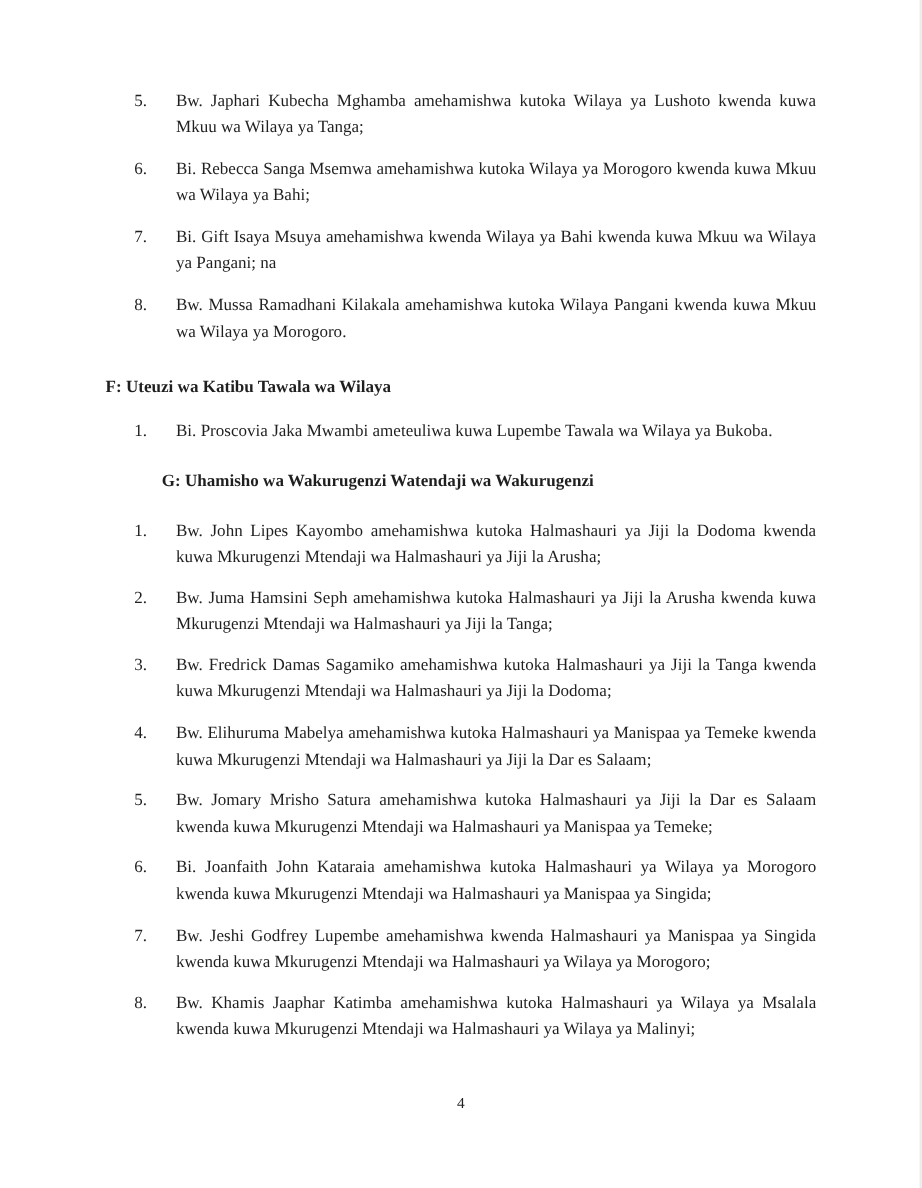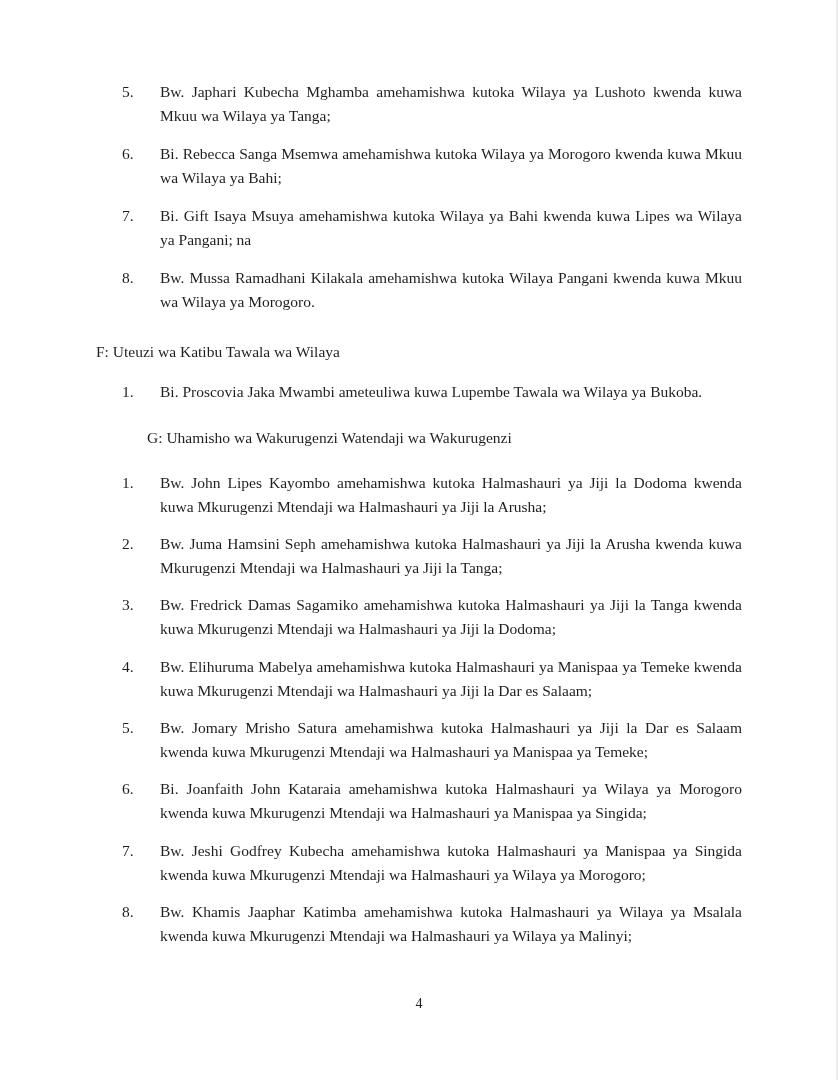--- a/index.html
+++ b/index.html
@@ -6,39 +6,39 @@
   body {
     width: 838px; height: 1080px; background: #ffffff; position: relative; overflow: hidden;
     font-family: "Liberation Serif", "DejaVu Serif", serif; color: #1f1f1f;
   }
   .page-edge { position: absolute; top: 0; right: 0; width: 2px; height: 1080px; background: #ececec; }
   .item {
     position: absolute; left: 122px; width: 620px; font-size: 15.5px; line-height: 24px;
   }
   .item .num { position: absolute; left: 0; top: 0; }
   .item .txt { margin-left: 38px; text-align: justify; text-align-last: left; display: block; }
-  .heading { position: absolute; font-weight: normal; font-size: 15.5px; line-height: 24px; }
+  .heading { position: absolute; font-weight: bold; font-size: 15.5px; line-height: 24px; }
   .page-number { position: absolute; left: 0; width: 838px; text-align: center; font-size: 14px; top: 996px; }
 </style>
 </head>
 <body>
 
 <div class="page-edge"></div>
 
 <div class="item" style="top:80px">
   <span class="num">5.</span>
   <span class="txt">Bw. Japhari Kubecha Mghamba amehamishwa kutoka Wilaya ya Lushoto kwenda kuwa Mkuu wa Wilaya ya Tanga;</span>
 </div>
 <div class="item" style="top:142px">
   <span class="num">6.</span>
   <span class="txt">Bi. Rebecca Sanga Msemwa amehamishwa kutoka Wilaya ya Morogoro kwenda kuwa Mkuu wa Wilaya ya Bahi;</span>
 </div>
 <div class="item" style="top:204px">
   <span class="num">7.</span>
-  <span class="txt">Bi. Gift Isaya Msuya amehamishwa kutoka Wilaya ya Bahi kwenda kuwa Lipes wa Wilaya ya Pangani; na</span>
+  <span class="txt">Bi. Gift Isaya Msuya amehamishwa kwenda Wilaya ya Bahi kwenda kuwa Mkuu wa Wilaya ya Pangani; na</span>
 </div>
 <div class="item" style="top:266px">
   <span class="num">8.</span>
   <span class="txt">Bw. Mussa Ramadhani Kilakala amehamishwa kutoka Wilaya Pangani kwenda kuwa Mkuu wa Wilaya ya Morogoro.</span>
 </div>
 
 <div class="heading" style="top:340px; left:96px">F: Uteuzi wa Katibu Tawala wa Wilaya</div>
 <div class="item" style="top:380px">
   <span class="num">1.</span>
   <span class="txt">Bi. Proscovia Jaka Mwambi ameteuliwa kuwa Lupembe Tawala wa Wilaya ya Bukoba.</span>
@@ -64,20 +64,20 @@
 <div class="item" style="top:716px">
   <span class="num">5.</span>
   <span class="txt">Bw. Jomary Mrisho Satura amehamishwa kutoka Halmashauri ya Jiji la Dar es Salaam kwenda kuwa Mkurugenzi Mtendaji wa Halmashauri ya Manispaa ya Temeke;</span>
 </div>
 <div class="item" style="top:777px">
   <span class="num">6.</span>
   <span class="txt">Bi. Joanfaith John Kataraia amehamishwa kutoka Halmashauri ya Wilaya ya Morogoro kwenda kuwa Mkurugenzi Mtendaji wa Halmashauri ya Manispaa ya Singida;</span>
 </div>
 <div class="item" style="top:839px">
   <span class="num">7.</span>
-  <span class="txt">Bw. Jeshi Godfrey Kubecha amehamishwa kutoka Halmashauri ya Manispaa ya Singida kwenda kuwa Mkurugenzi Mtendaji wa Halmashauri ya Wilaya ya Morogoro;</span>
+  <span class="txt">Bw. Jeshi Godfrey Lupembe amehamishwa kwenda Halmashauri ya Manispaa ya Singida kwenda kuwa Mkurugenzi Mtendaji wa Halmashauri ya Wilaya ya Morogoro;</span>
 </div>
 <div class="item" style="top:900px">
   <span class="num">8.</span>
   <span class="txt">Bw. Khamis Jaaphar Katimba amehamishwa kutoka Halmashauri ya Wilaya ya Msalala kwenda kuwa Mkurugenzi Mtendaji wa Halmashauri ya Wilaya ya Malinyi;</span>
 </div>
 
 <div class="page-number">4</div>
 
 </body></html>

